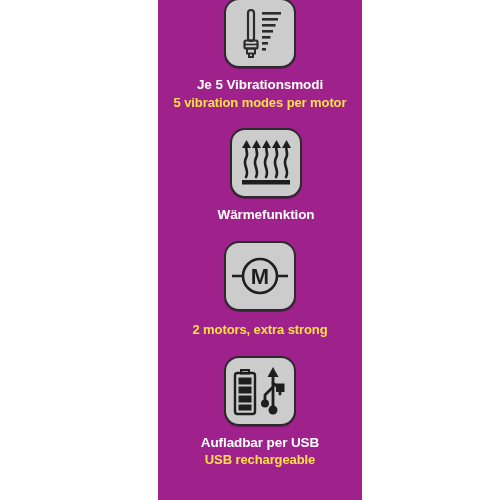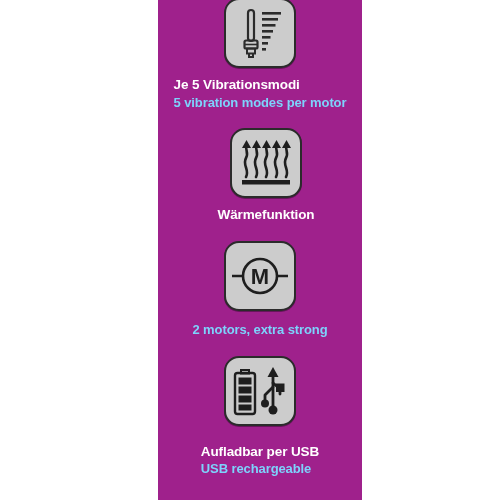--- a/index.html
+++ b/index.html
@@ -44,44 +44,44 @@
     background: #cccccc;
     border: 2px solid #2b2b2b;
     box-sizing: border-box;
     display: flex;
     align-items: center;
     justify-content: center;
     box-shadow: 0 1px 0 rgba(0,0,0,0.35);
   }
   .tile svg { display: block; }
   .caption {
-    text-align: left;
+    text-align: center;
     line-height: 1.18;
     margin-top: 9px;
   }
   .cap-de {
     color: #ffffff;
     font-size: 13.5px;
     font-weight: bold;
     letter-spacing: -0.1px;
     white-space: nowrap;
   }
   .cap-en {
-    color: #7dd3fc;
+    color: #fde047;
     font-size: 13px;
     font-weight: bold;
     letter-spacing: -0.1px;
     white-space: nowrap;
     margin-top: 2px;
   }
   
   .f0 { margin-top: -2px; }
   .f1 { margin-top: 18px; margin-left: 12px; }
   .f2 { margin-top: 18px; }
-  .f3 { margin-top: 18px; gap: 9px; }
+  .f3 { margin-top: 18px; }
 </style>
 </head>
 <body>
 
 <div id="stage">
   <div id="panel">
 
     <div class="feature f0">
       <div class="tile">
         <span>

